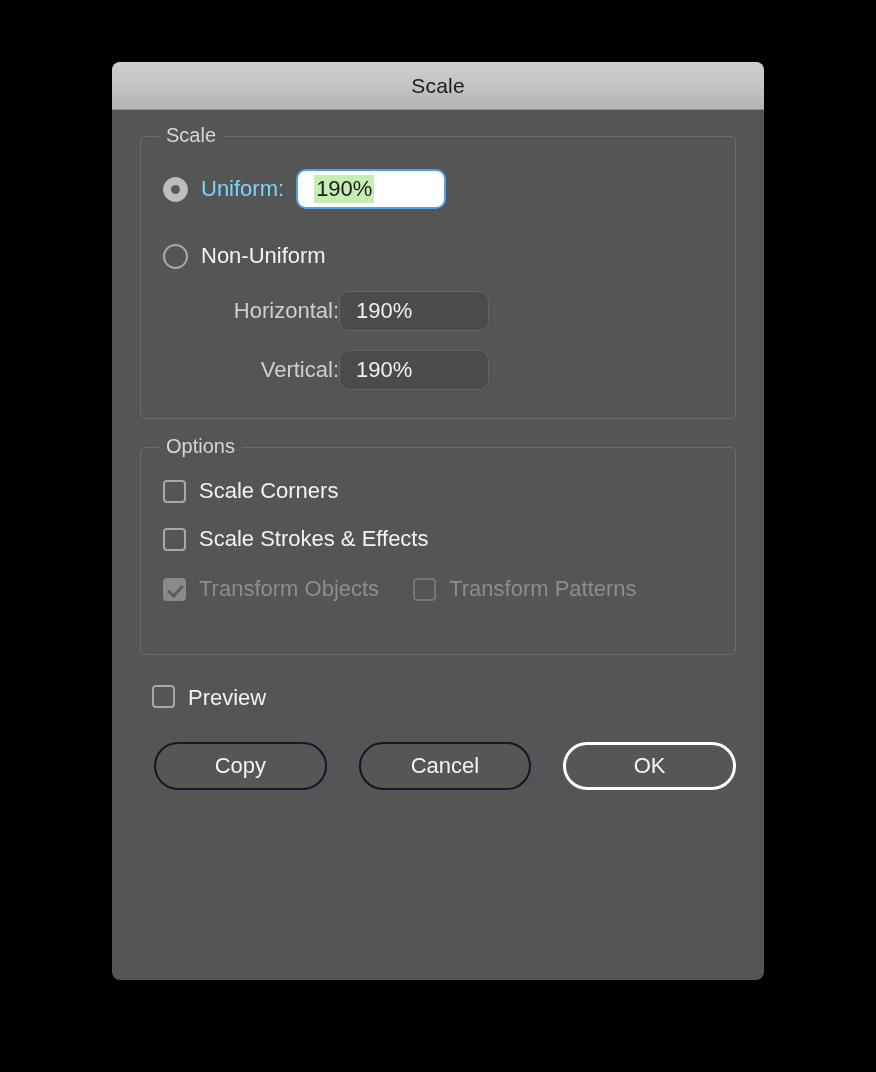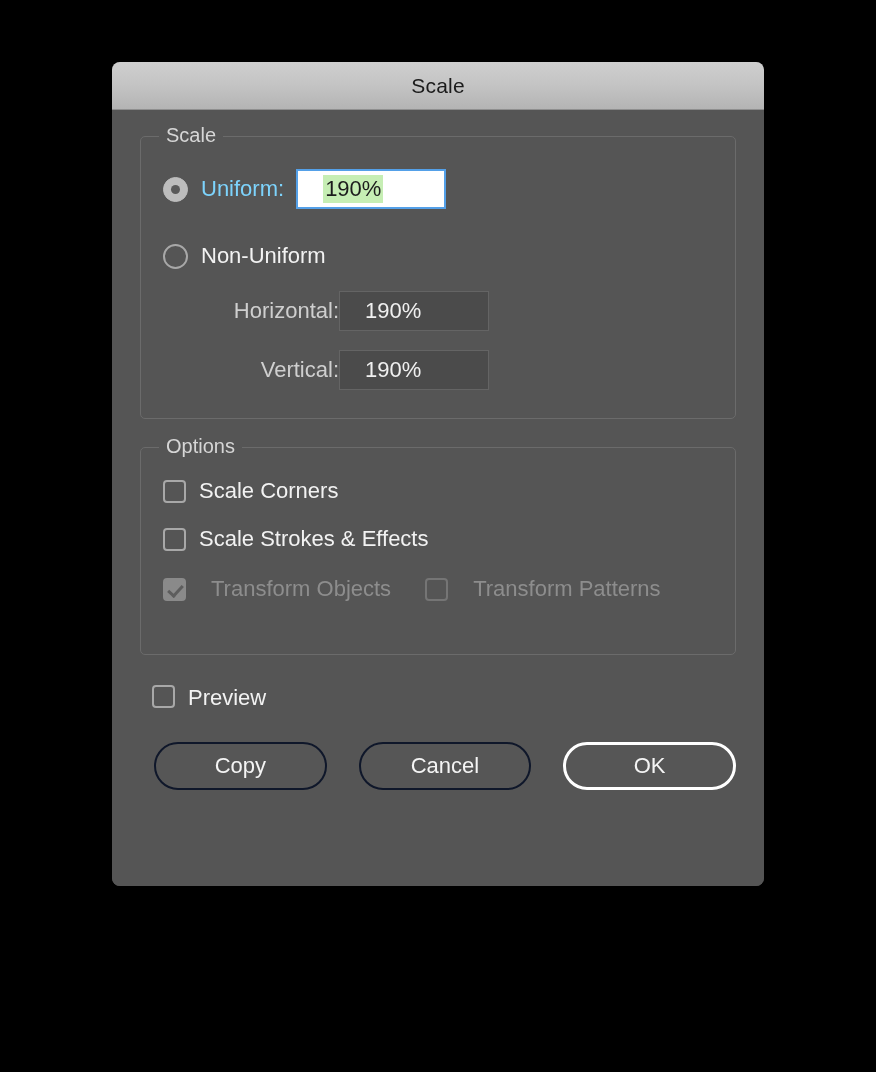--- a/index.html
+++ b/index.html
@@ -18,21 +18,21 @@
     height: 1072px;
     background: #000000;
   }
 
   
   .dialog {
     position: absolute;
     left: 112px;
     top: 62px;
     width: 652px;
-    height: 824px;
+    height: 918px;
     border-radius: 8px;
     background: #555555;
     overflow: hidden;
   }
 
   .titlebar {
     height: 48px;
     background: linear-gradient(to bottom, #cfcfcf 0%, #c4c4c4 48%, #b4b4b4 100%);
     border-bottom: 1px solid #8f8f8f;
     display: flex;
@@ -131,24 +131,24 @@
   .field-label-uniform {
     font-size: 22px;
     color: #7dd3fc;
     margin-right: 12px;
   }
 
   
   .textfield {
     width: 150px;
     height: 40px;
-    border-radius: 0;
-    display: flex;
-    align-items: center;
-    padding: 0 25px;
+    border-radius: 10px;
+    display: flex;
+    align-items: center;
+    padding: 0 16px;
     flex: 0 0 auto;
     font-size: 22px;
   }
 
   .textfield.focused {
     background: #ffffff;
     border: 2px solid #54a0e8;
   }
   .textfield.focused .value {
     color: #1c1c1c;
@@ -193,21 +193,21 @@
     width: 6px;
     height: 12px;
     border: solid #5d5d5d;
     border-width: 0 3px 3px 0;
     transform: rotate(42deg);
   }
 
   .check-label { font-size: 22px; color: #f2f2f2; }
   .check-label.disabled { color: #8d8d8d; }
 
-  .transform-pair { display: flex; align-items: center; gap: 12px; }
+  .transform-pair { display: flex; align-items: center; }
   .transform-gap { width: 34px; flex: 0 0 auto; }
 
   
   .preview-row {
     display: flex;
     align-items: flex-start;
     margin-top: 30px;
     margin-left: 12px;
   }
 

